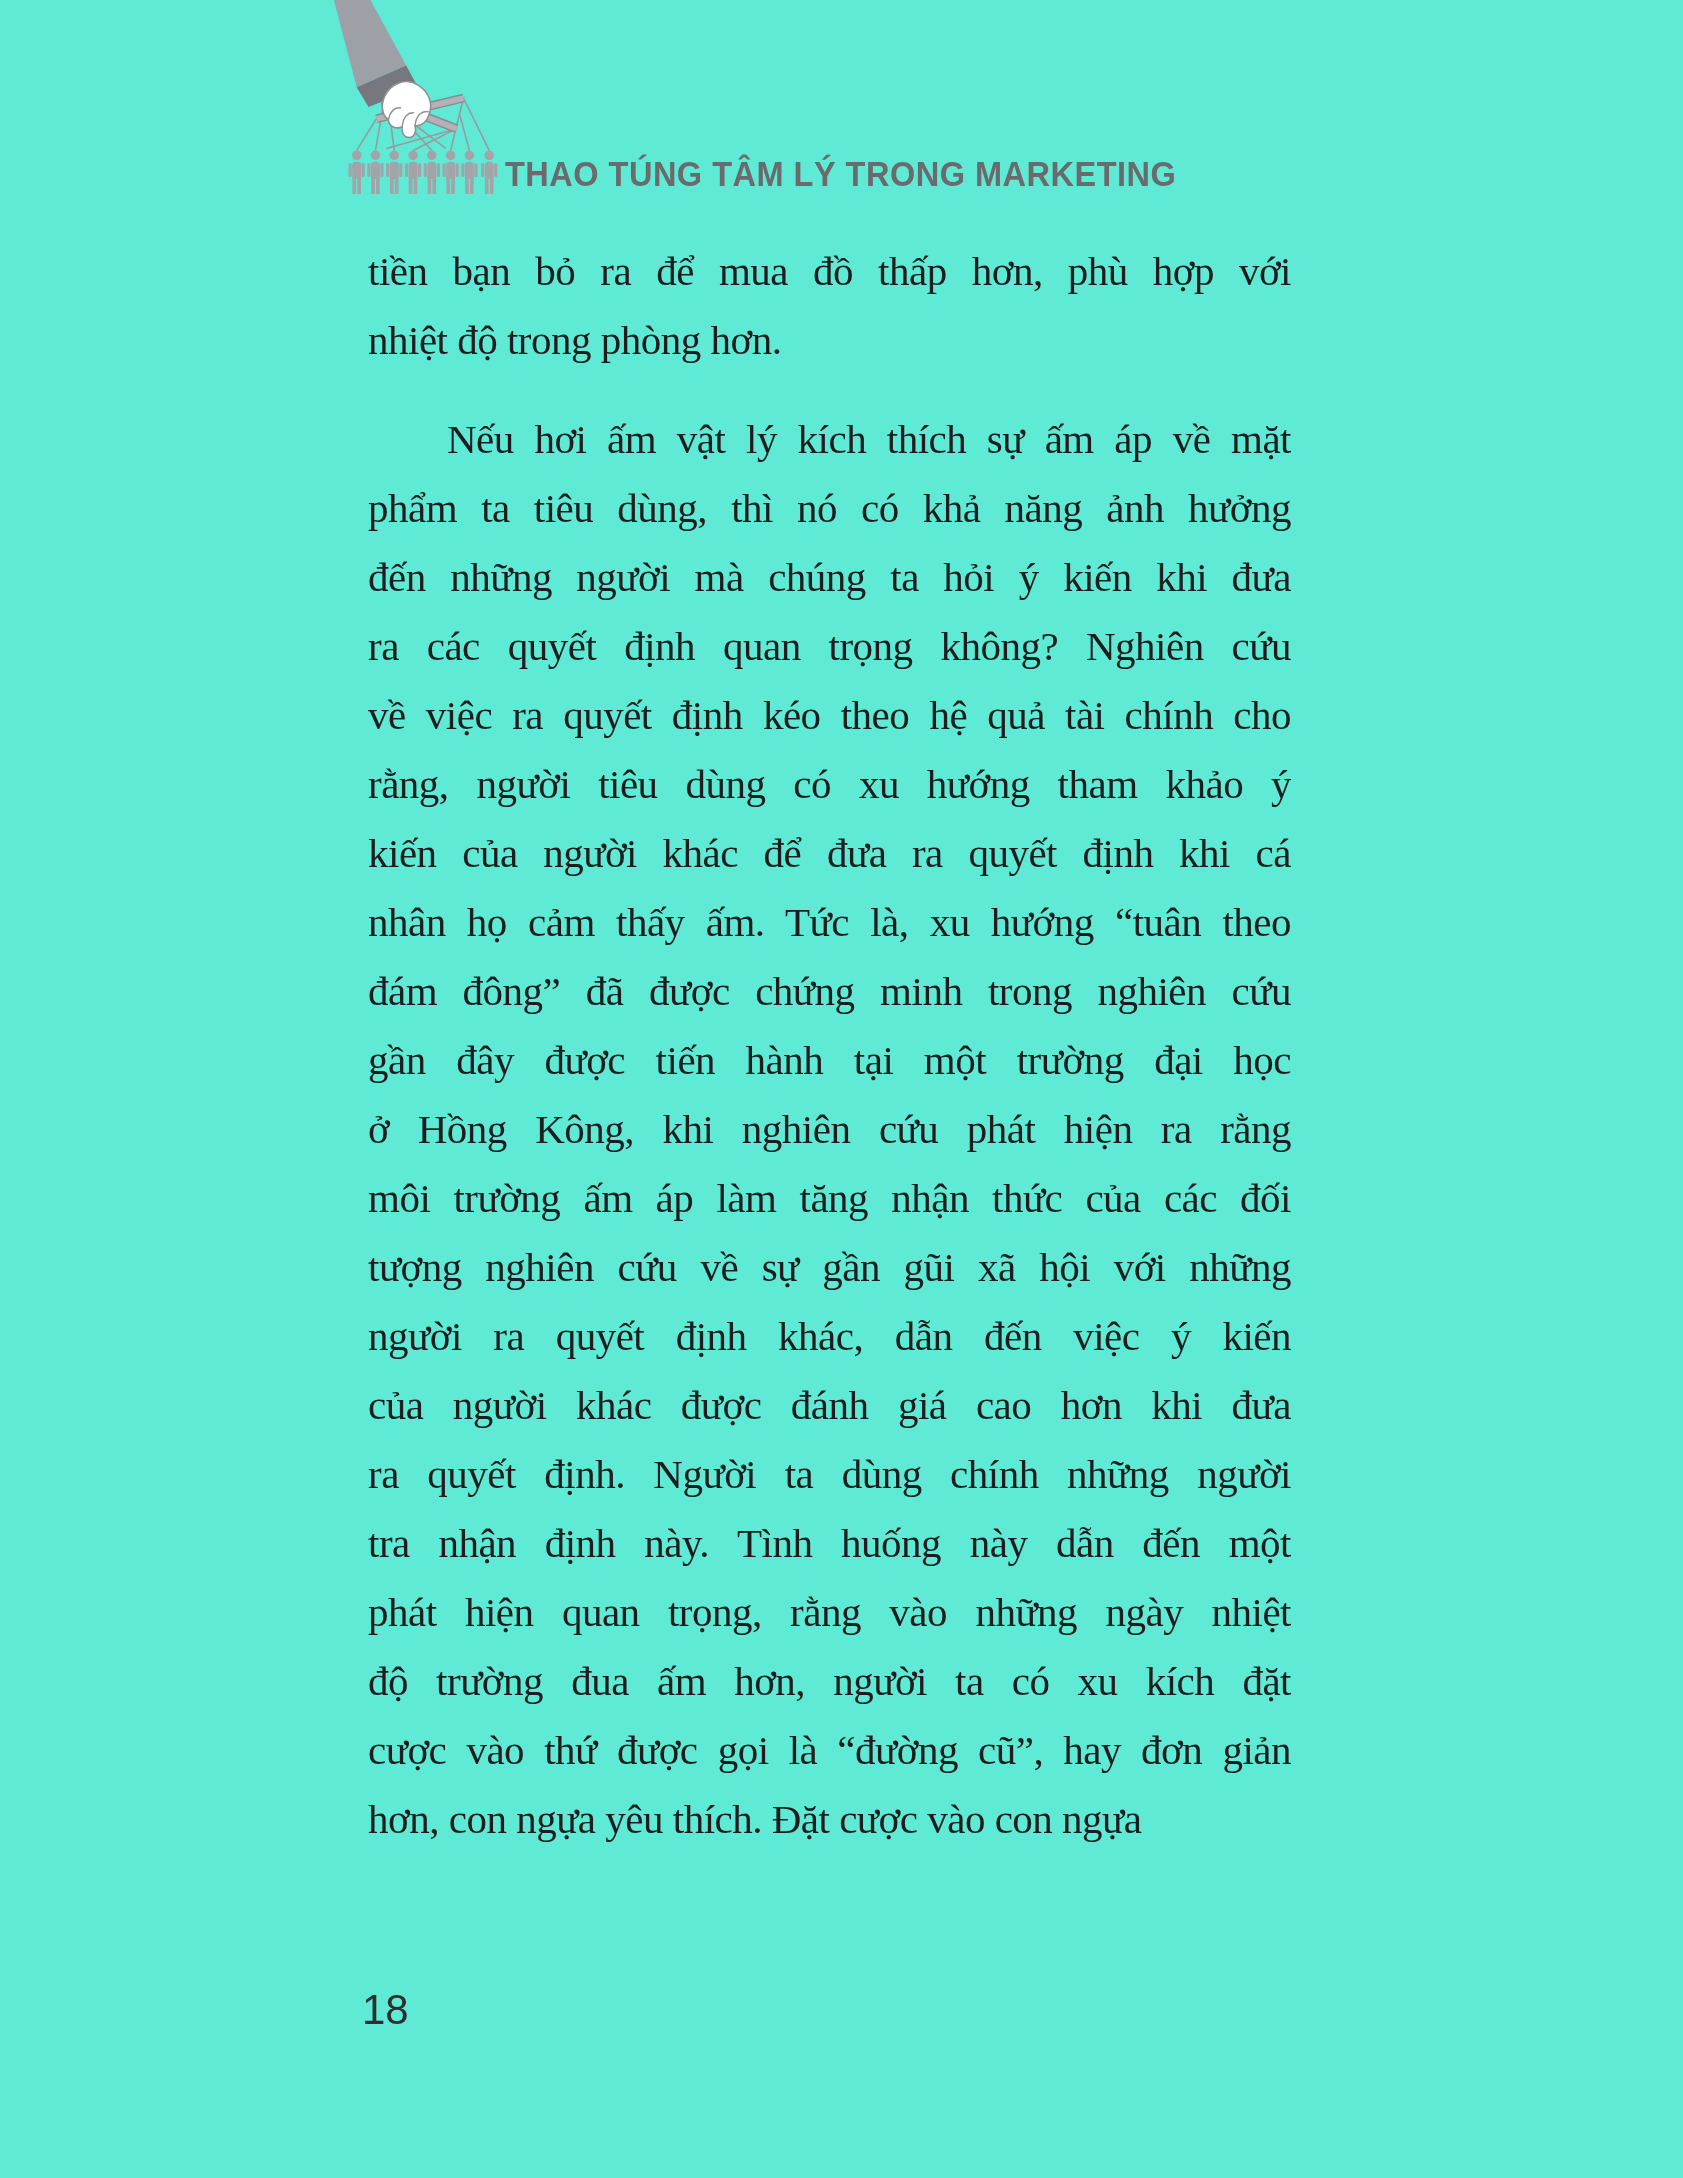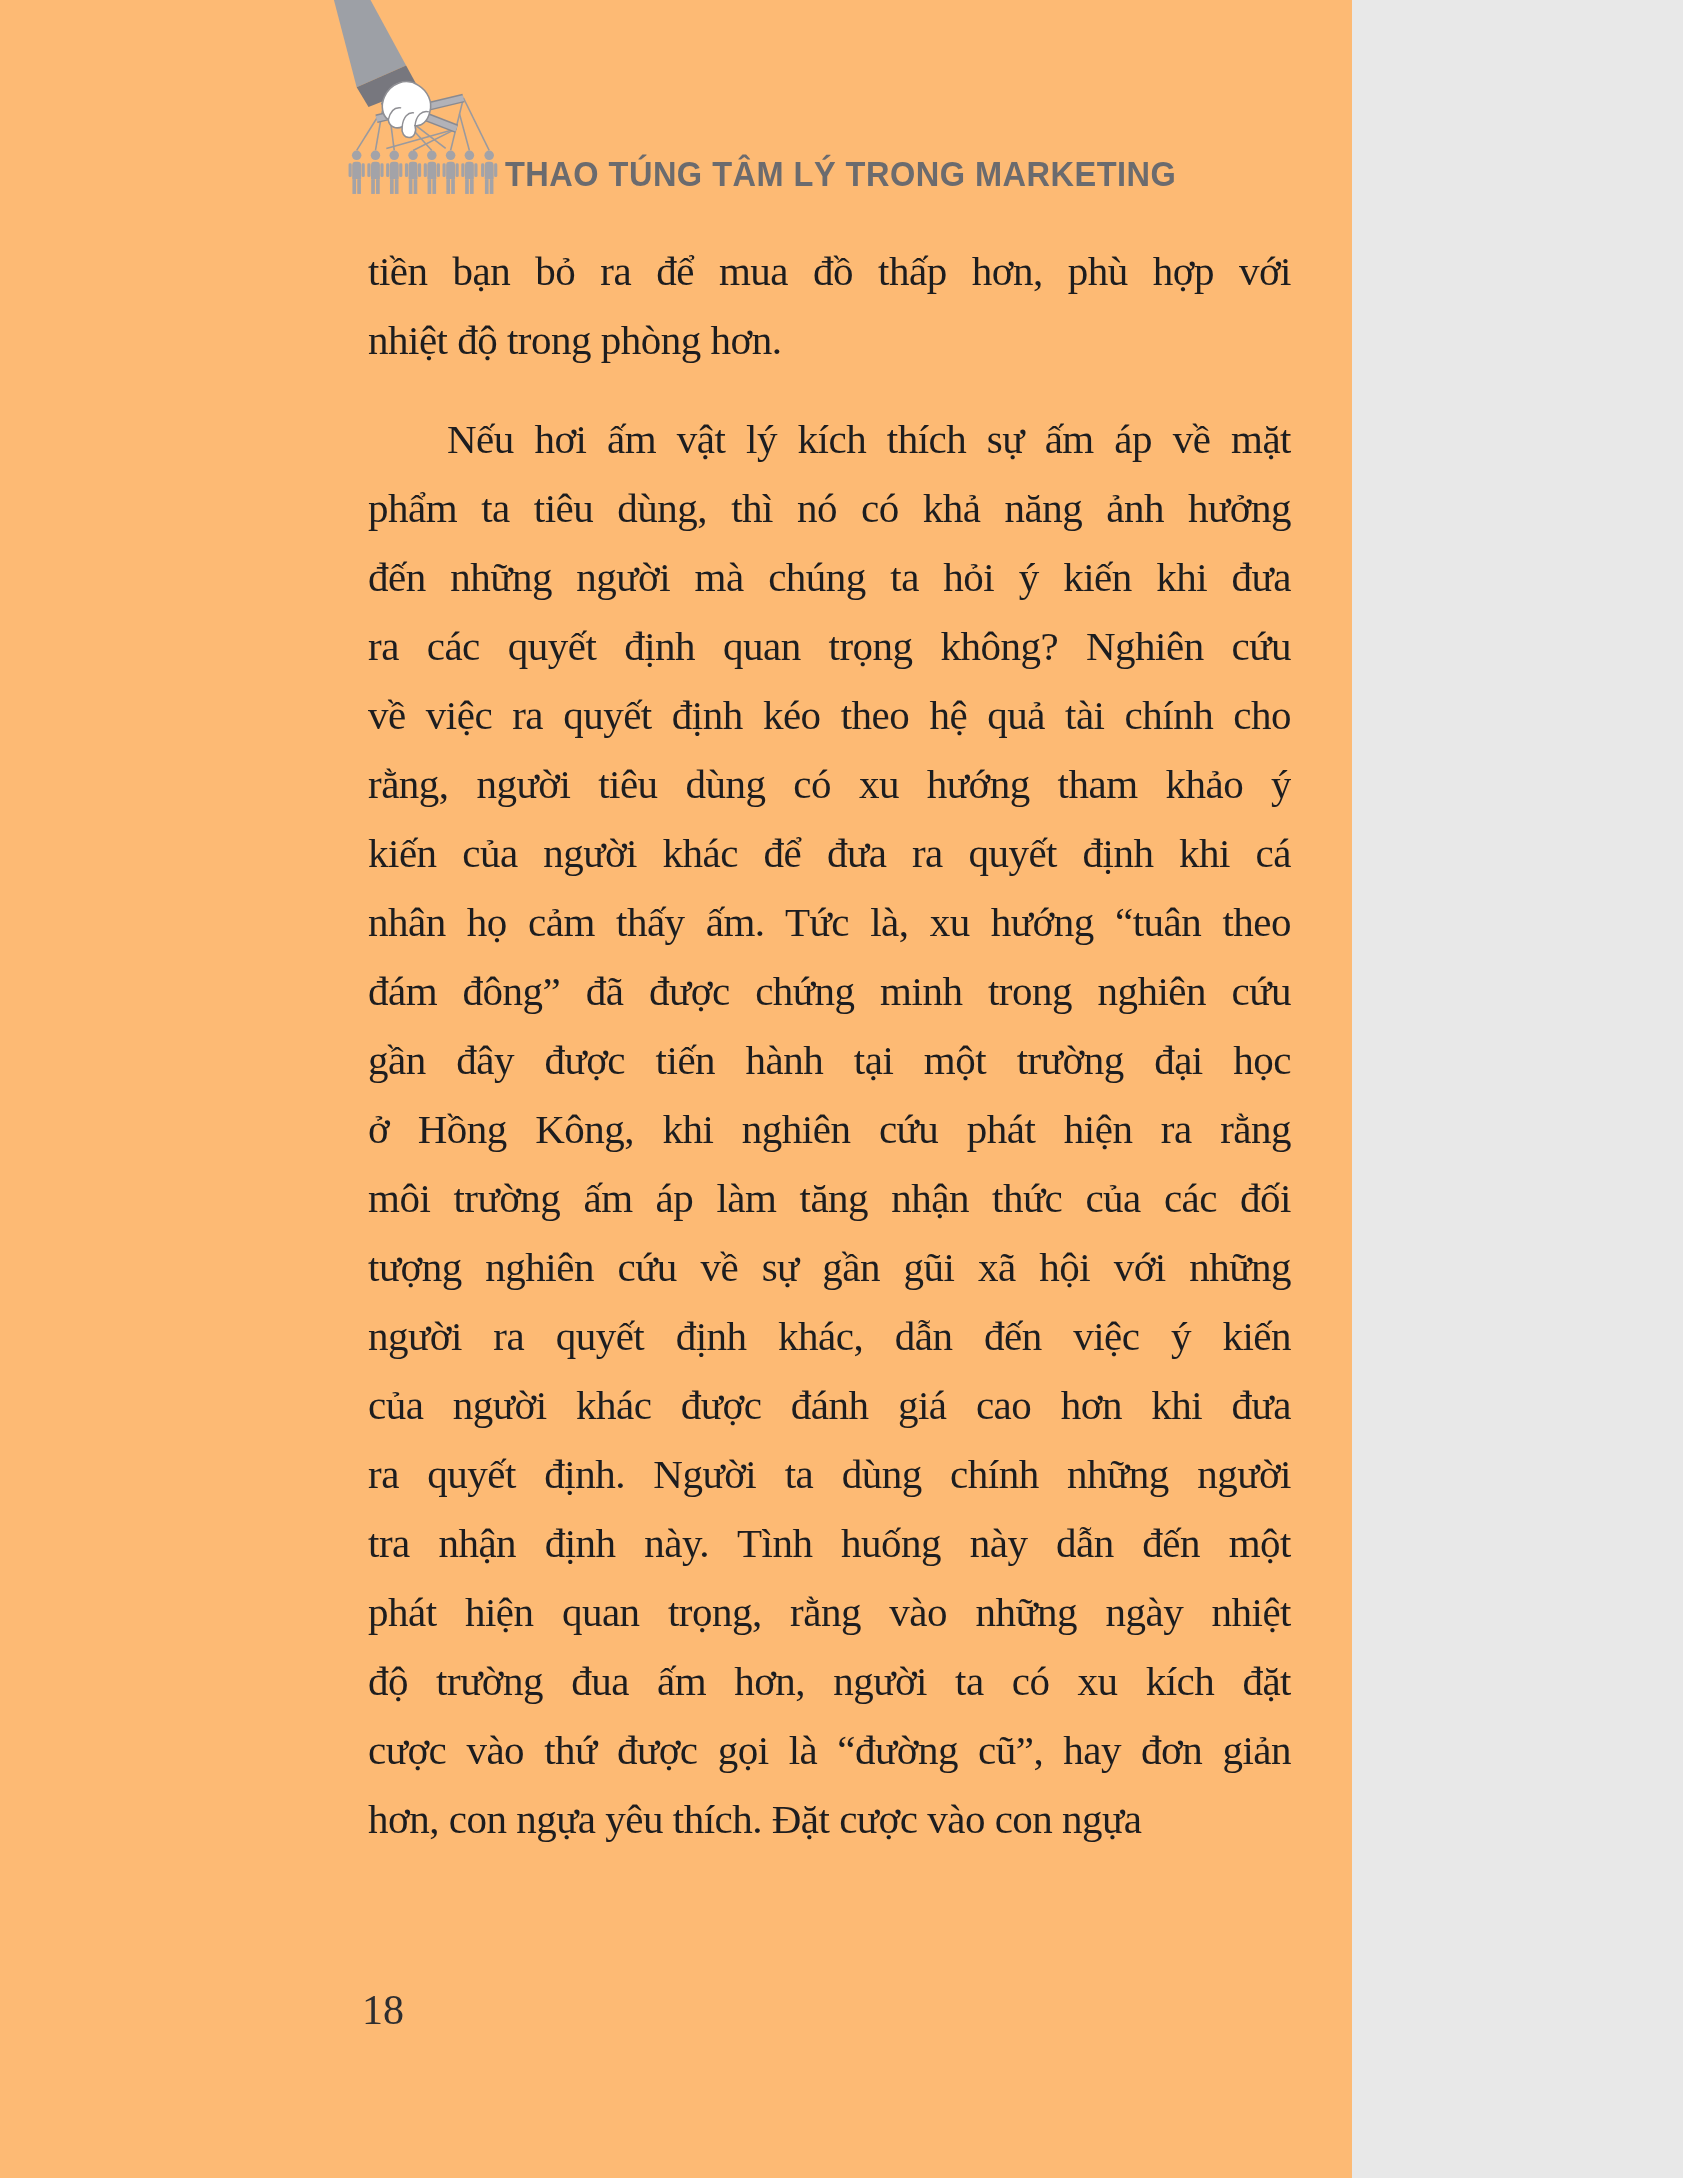--- a/index.html
+++ b/index.html
@@ -1,19 +1,19 @@
 <!DOCTYPE html>
 <html><head>
 <meta charset="utf-8">
 <style>
   html,body { margin:0; padding:0; background:#e8e8e8; }
   .page {
     position:relative;
-    width:1352px; height:2178px;
-    background:#fdba74;
+    width:1683px; height:2178px;
+    background:#5eead4;
     overflow:hidden;
     font-family:"Liberation Serif","DejaVu Serif",serif;
   }
 
   
   .logo {
     position:absolute; left:327px; top:0;
     width:178px; height:198px;
   }
   .title {
@@ -40,21 +40,21 @@
     height:69px; overflow:hidden;
     text-align:justify;
     text-align-last:justify;
   }
   .line.last { text-align-last:left; }
   .para2 .line:first-child { text-indent:79px; }
 
   
   .pagenum {
     position:absolute; left:362px; top:1986px;
-    font-family:Liberation Serif, serif;
+    font-family:Liberation Sans, sans-serif;
     font-size:42px; line-height:48px;
     color:#2e2e30;
   }
 </style>
 </head>
 <body>
 
 <div class="page">
 
   <svg class="logo" viewBox="0 0 180 200" xmlns="http://www.w3.org/2000/svg">

